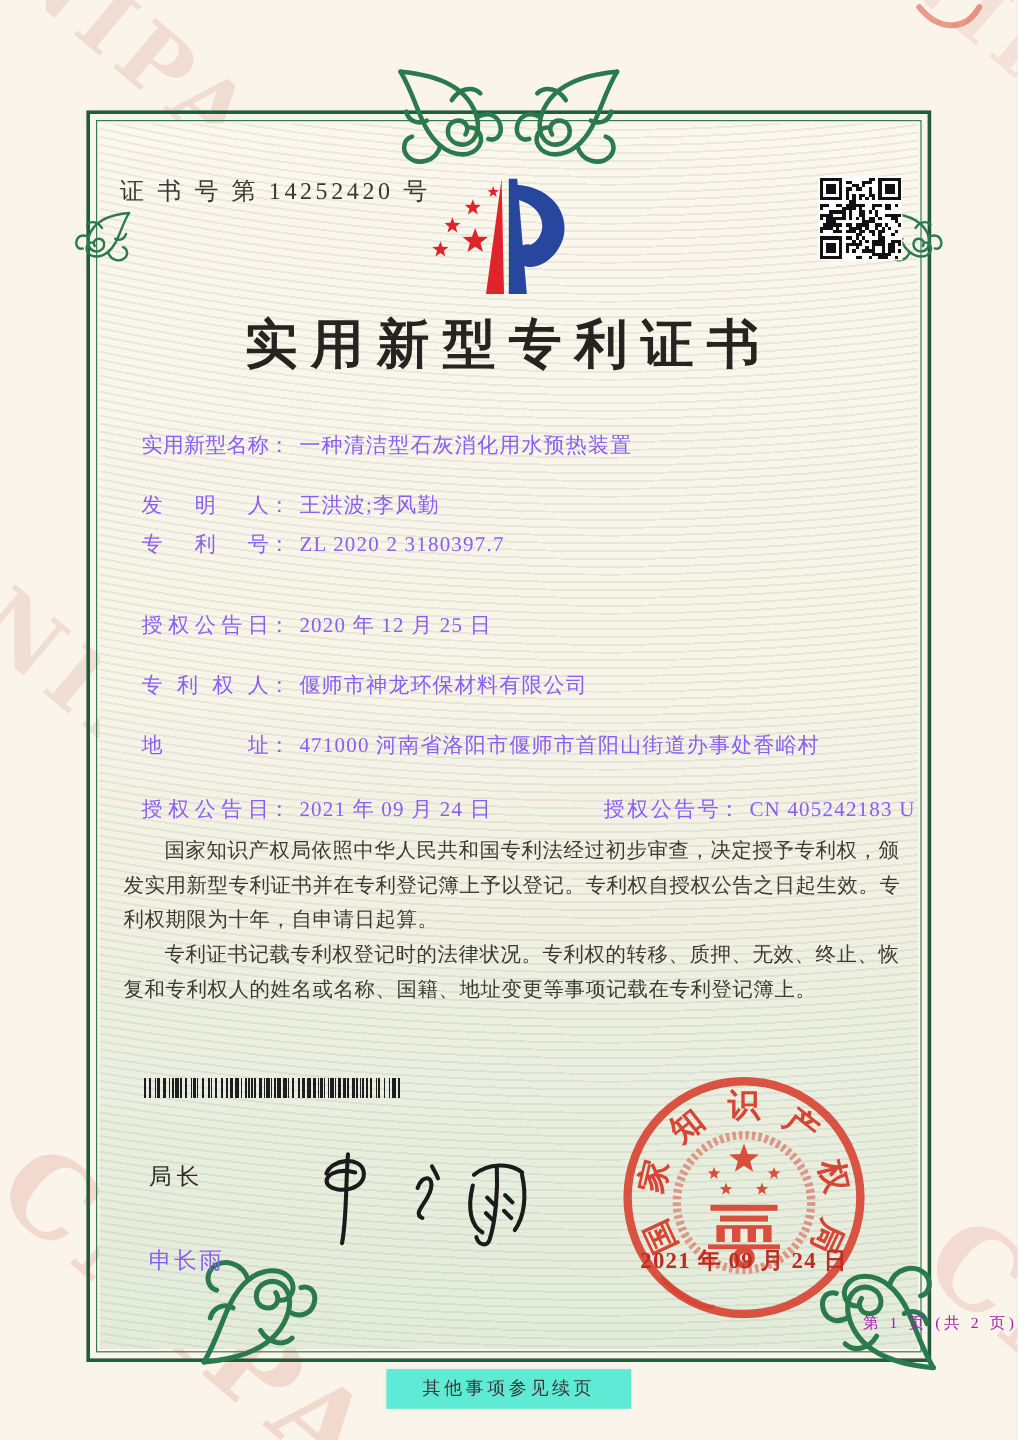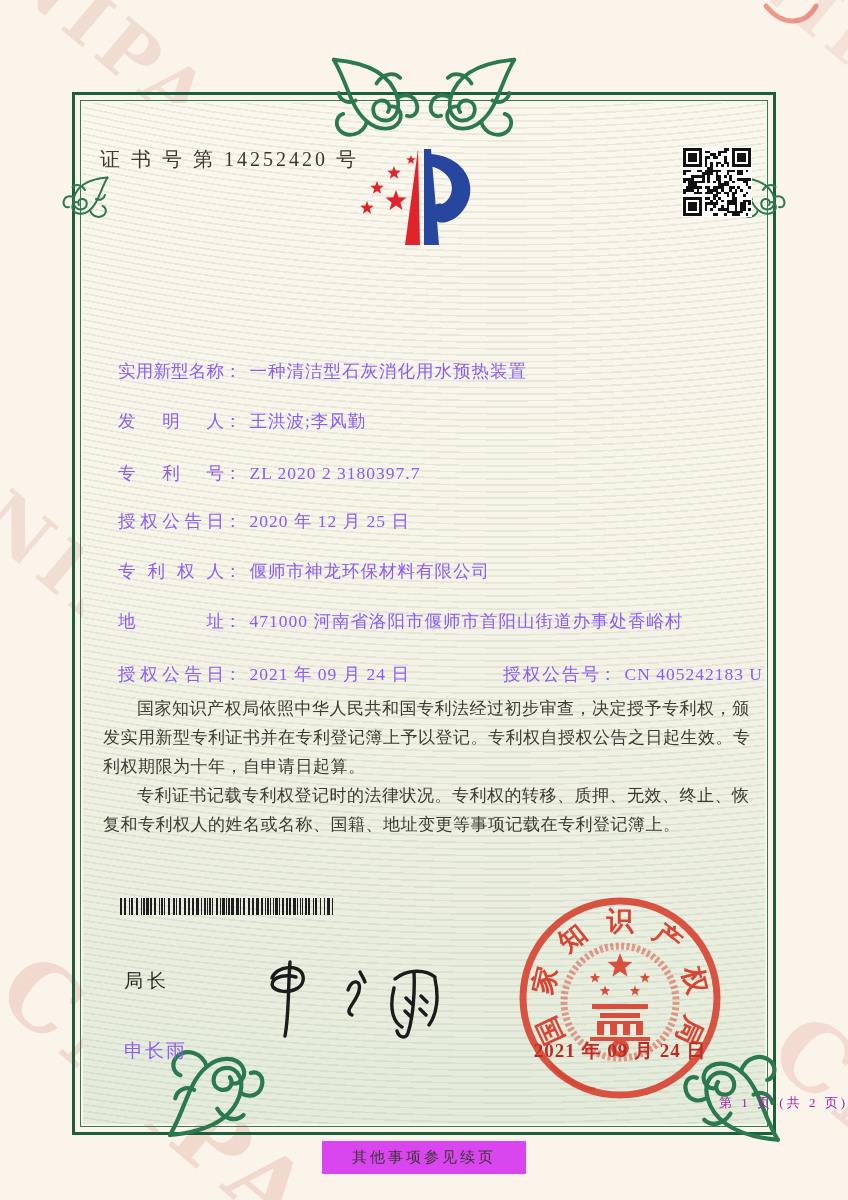--- a/index.html
+++ b/index.html
@@ -51,21 +51,21 @@
       font-family:"Liberation Sans","DejaVu Sans",sans-serif;}
   .sig-hand{position:absolute;left:248px;top:936px;}
   
   .seal{position:absolute;left:512px;top:890px;opacity:.93;}
   .seal-date{position:absolute;left:506px;top:1038px;width:228px;text-align:center;
       font-size:19px;font-weight:bold;letter-spacing:1px;color:#bf2b20;}
   
   .page-info{position:absolute;left:0;right:0;top:1094px;text-align:right;font-size:13px;
       letter-spacing:3px;color:#a21caf;}
   .cont-box{position:absolute;left:50%;transform:translateX(-50%);top:1141px;
-      background:#d946ef;padding:7px 30px;font-size:15px;letter-spacing:3px;color:#3a3834;
+      background:#5eead4;padding:7px 30px;font-size:15px;letter-spacing:3px;color:#3a3834;
       box-shadow:0 0 4px rgba(0,0,0,.06);}
 </style>
 </head>
 <body>
 
 <div class="page">
 
   <span class="wm wm-tl">CNIPA</span>
   <span class="wm wm-tr">CNIPA</span>
   <span class="wm wm-midright">CNIPA</span>
@@ -424,28 +424,29 @@
         <rect x="11" y="24" width="1" height="1"></rect>
         <rect x="12" y="24" width="1" height="1"></rect>
         <rect x="15" y="24" width="1" height="1"></rect>
         <rect x="18" y="24" width="1" height="1"></rect>
         <rect x="19" y="24" width="1" height="1"></rect>
         <rect x="20" y="24" width="1" height="1"></rect>
         <rect x="23" y="24" width="1" height="1"></rect>
       </g>
   </svg>
 
+  <div class="title">实用新型专利证书</div>
 
   <div class="frow" style="top:359px">
     <span class="flabel-t">实用新型名称</span><span class="fcolon">：</span><span class="fvalue">一种清洁型石灰消化用水预热装置</span>
   </div>
   <div class="frow" style="top:409px">
     <span class="flabel-t">发明人</span><span class="fcolon">：</span><span class="fvalue">王洪波;李风勤</span>
   </div>
-  <div class="frow" style="top:461px">
+  <div class="frow" style="top:441px">
     <span class="flabel-t">专利号</span><span class="fcolon">：</span><span class="fvalue">ZL 2020 2 3180397.7</span>
   </div>
   <div class="frow" style="top:509px">
     <span class="flabel-t">授权公告日</span><span class="fcolon">：</span><span class="fvalue">2020 年 12 月 25 日</span>
   </div>
   <div class="frow" style="top:559px">
     <span class="flabel-t">专利权人</span><span class="fcolon">：</span><span class="fvalue">偃师市神龙环保材料有限公司</span>
   </div>
   <div class="frow" style="top:609px">
     <span class="flabel-t">地址</span><span class="fcolon">：</span><span class="fvalue">471000 河南省洛阳市偃师市首阳山街道办事处香峪村</span>

